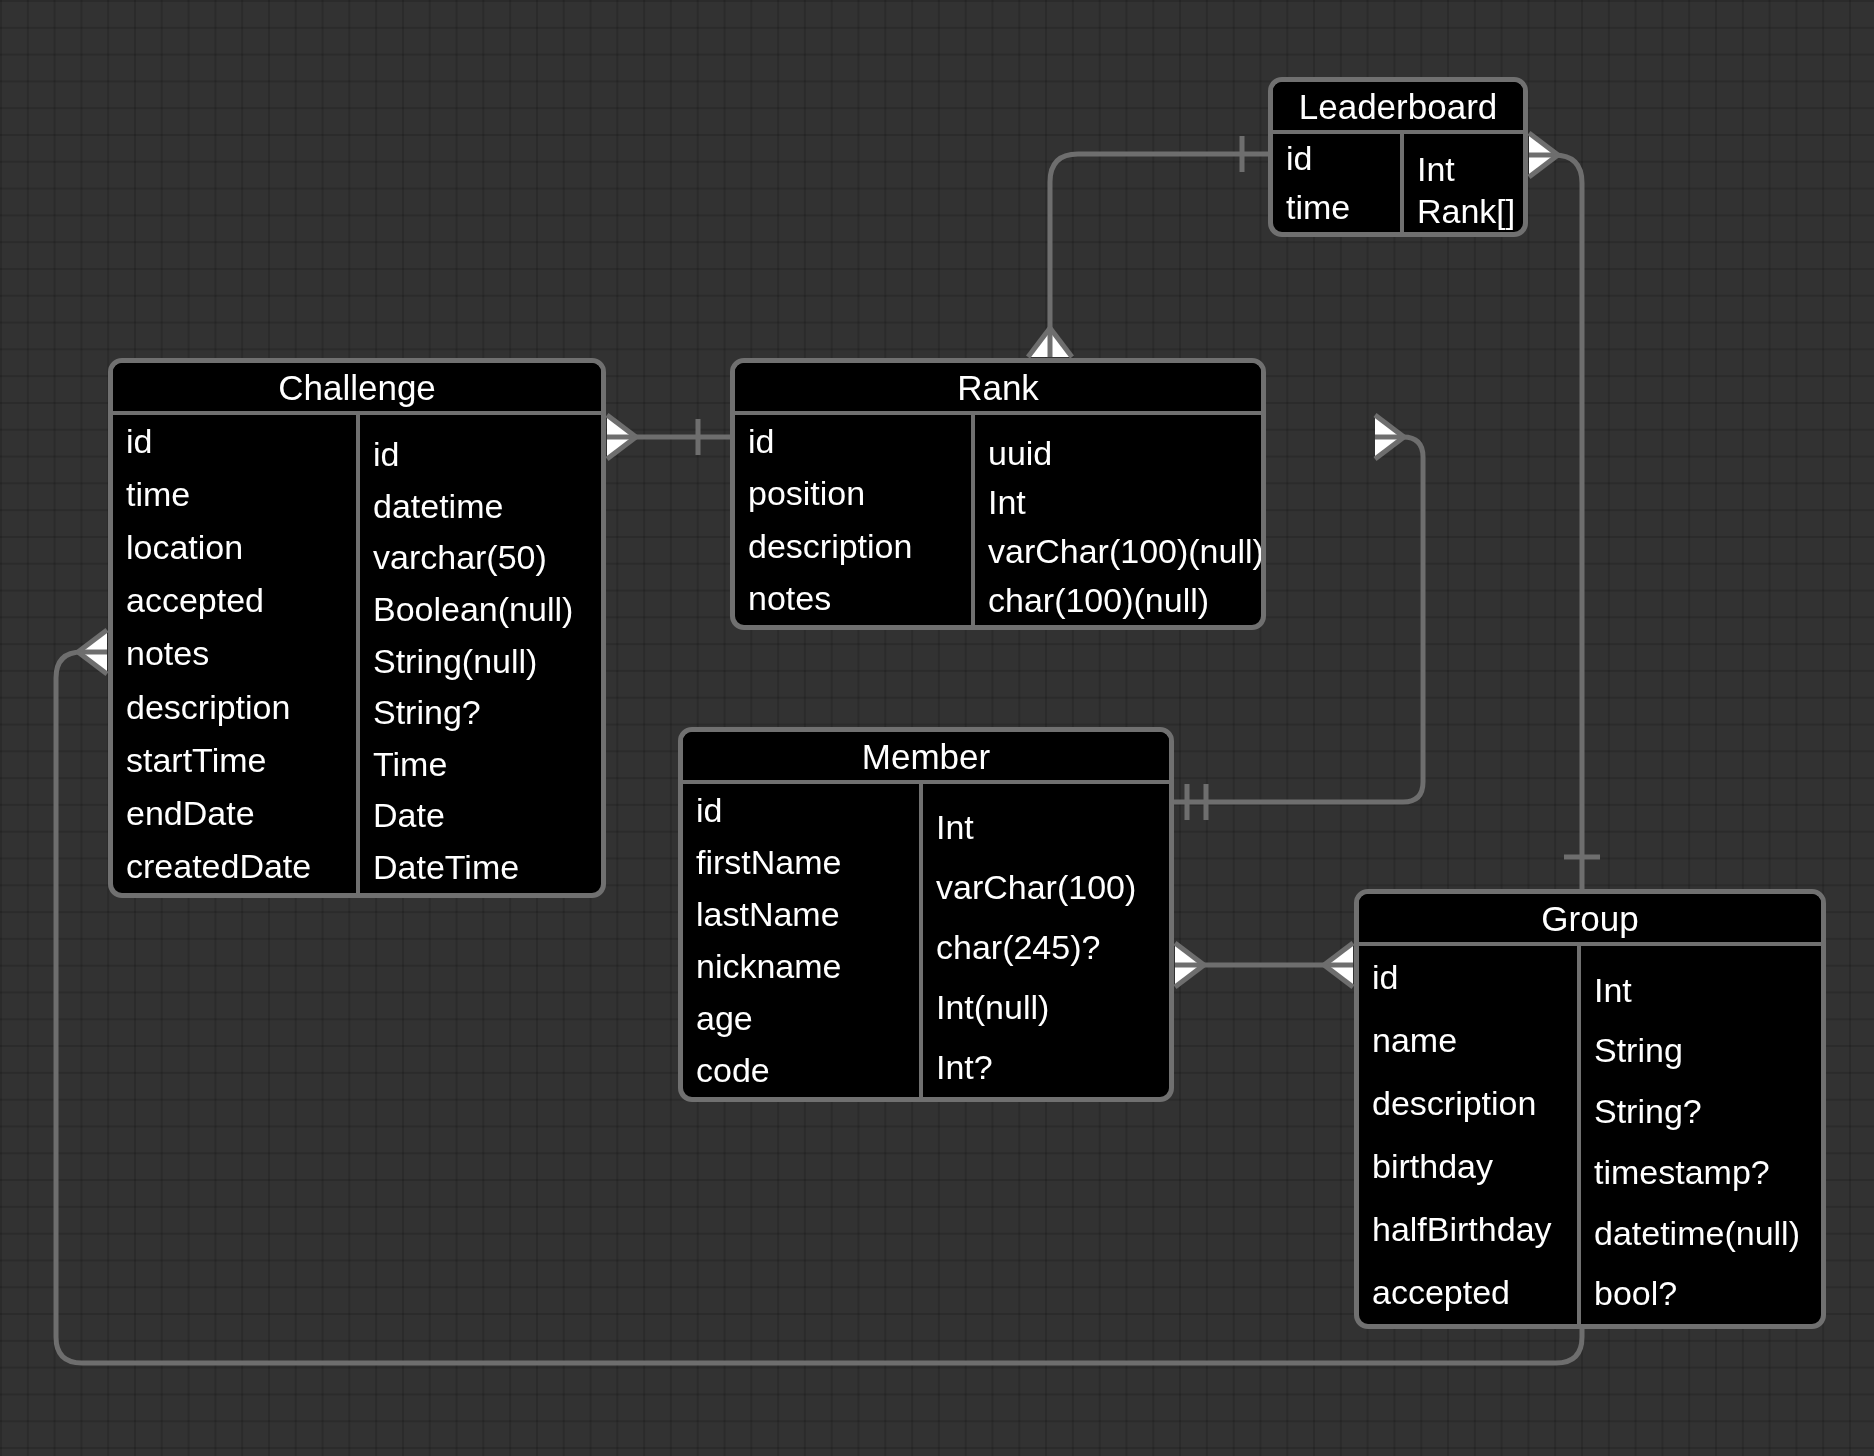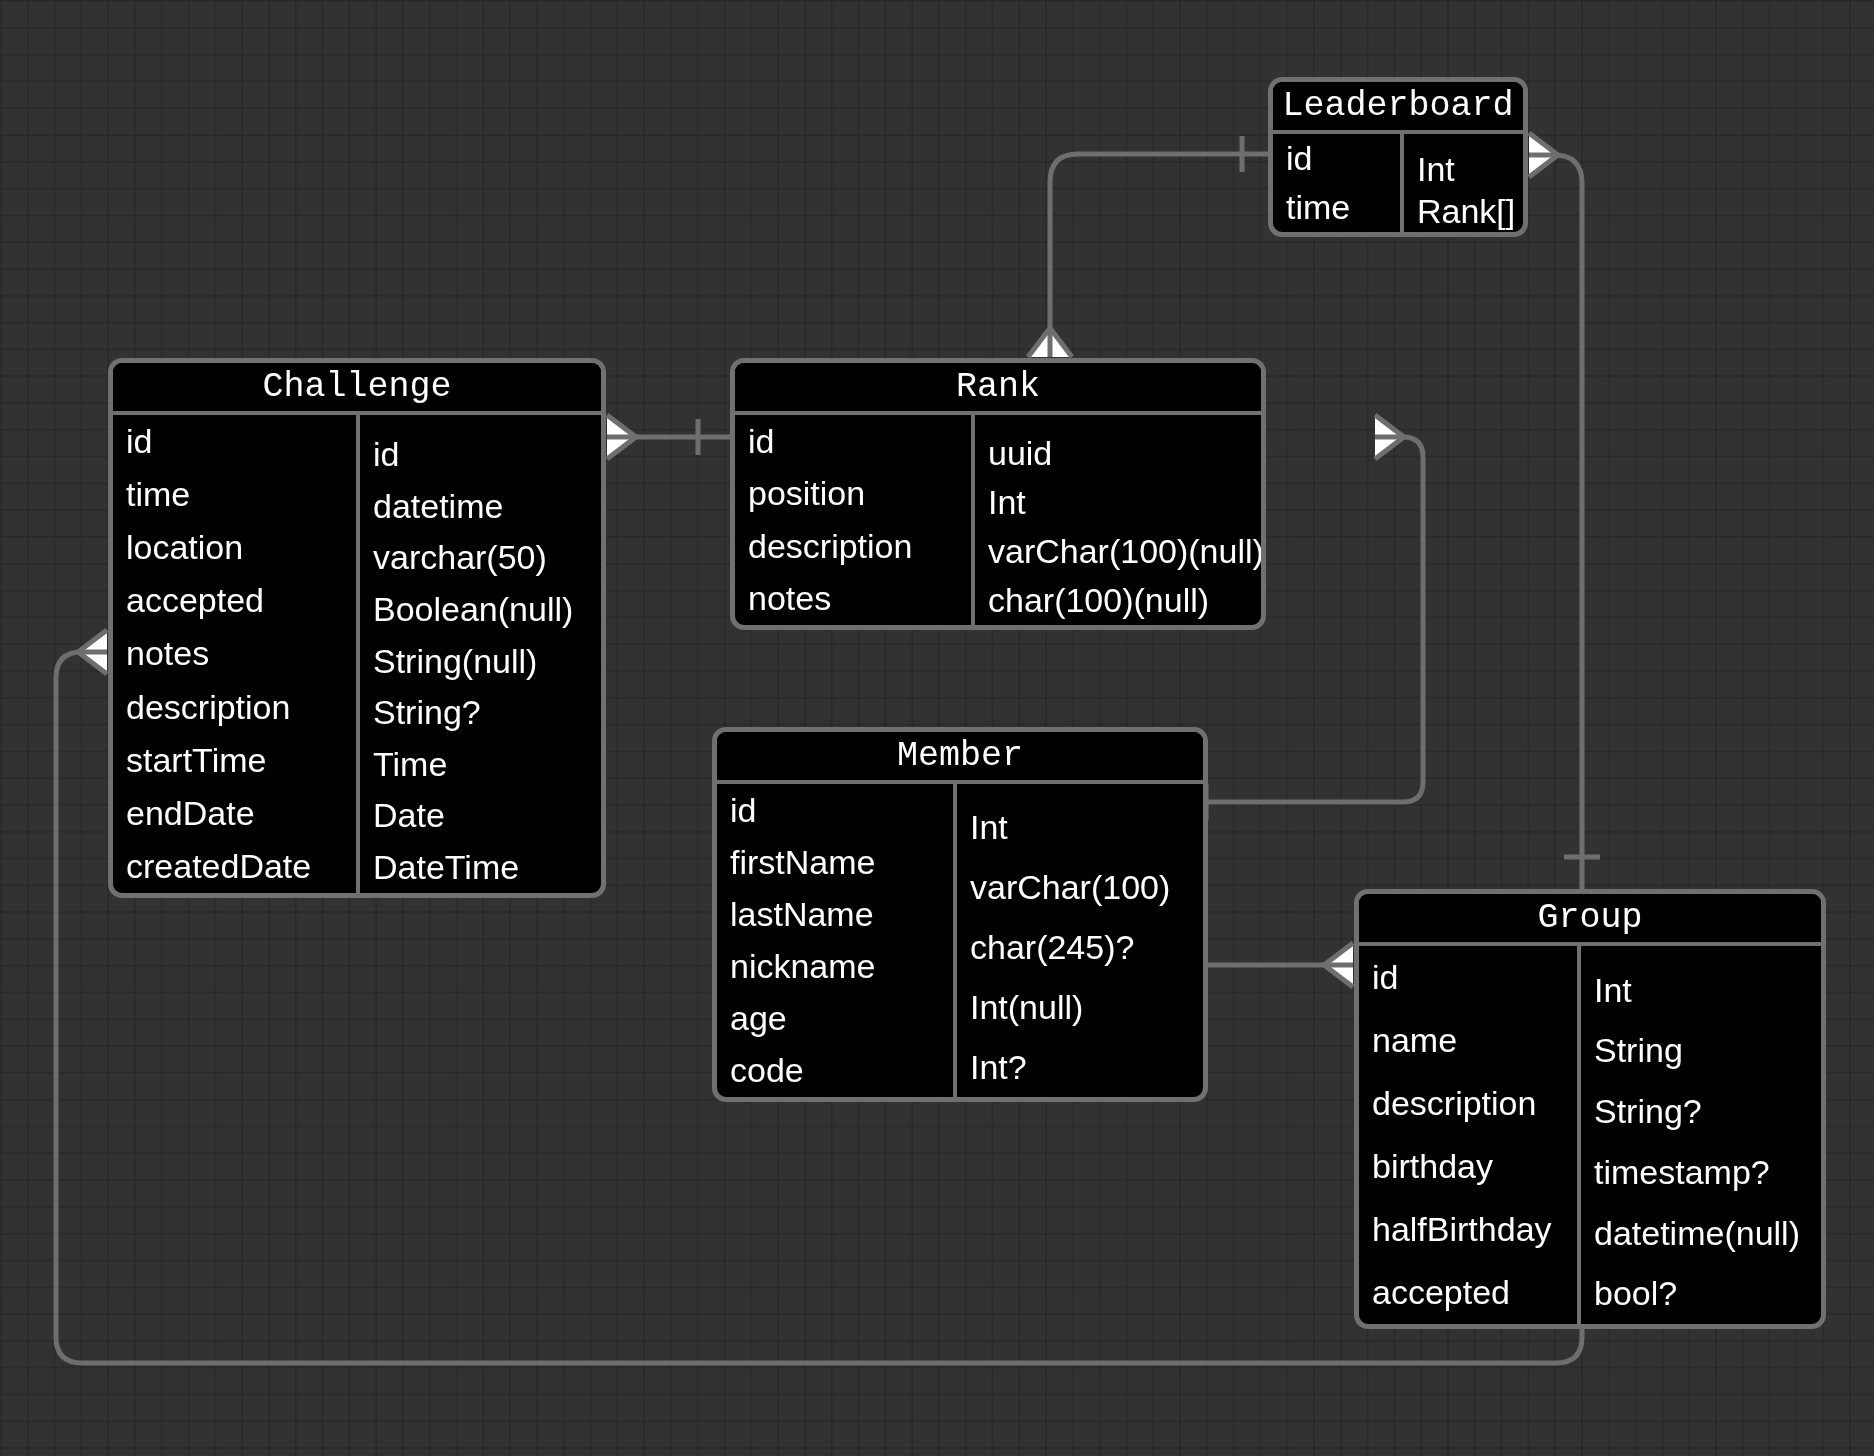--- a/index.html
+++ b/index.html
@@ -14,21 +14,21 @@
     -webkit-font-smoothing:antialiased;
   }
   #wires{position:absolute;left:0;top:0;z-index:1;}
   .entity{
     position:absolute;z-index:2;box-sizing:border-box;
     background:#000;border:5px solid #707070;border-radius:14px;
     color:#fff;overflow:hidden;display:flex;flex-direction:column;
   }
   .entity-title{
     height:48px;line-height:49px;flex:0 0 48px;text-align:center;
-    font-size:35px;border-bottom:4px solid #707070;background:#000;font-family:Liberation Mono, monospace;
+    font-size:35px;border-bottom:4px solid #707070;background:#000;
   }
   .entity-body{display:flex;flex:1;min-height:0;}
   .col{display:flex;flex-direction:column;min-width:0;justify-content:center;}
   .col.names{border-right:4px solid #707070;flex:0 0 auto;box-sizing:border-box;}
   .col.types{flex:1;margin-top:14px;}
   .row{flex:1;display:flex;align-items:center;padding-left:13px;font-size:34px;white-space:nowrap;}
   .row span{display:block;}
 </style>
 </head>
 <body>
@@ -223,21 +223,21 @@
       <div class="row">
           <span>Int</span>
         </div>
       <div class="row">
           <span>Rank[]</span>
         </div>
     </div>
   </div>
 </div>
 
-<div class="entity" style="left:712px;top:727px;width:496px;height:375px;">
+<div class="entity" style="left:678px;top:727px;width:496px;height:375px;">
   <div class="entity-title">Member</div>
   <div class="entity-body">
     <div class="col names" style="width:240px">
       <div class="row">
           <span>id</span>
         </div>
       <div class="row">
           <span>firstName</span>
         </div>
       <div class="row">

